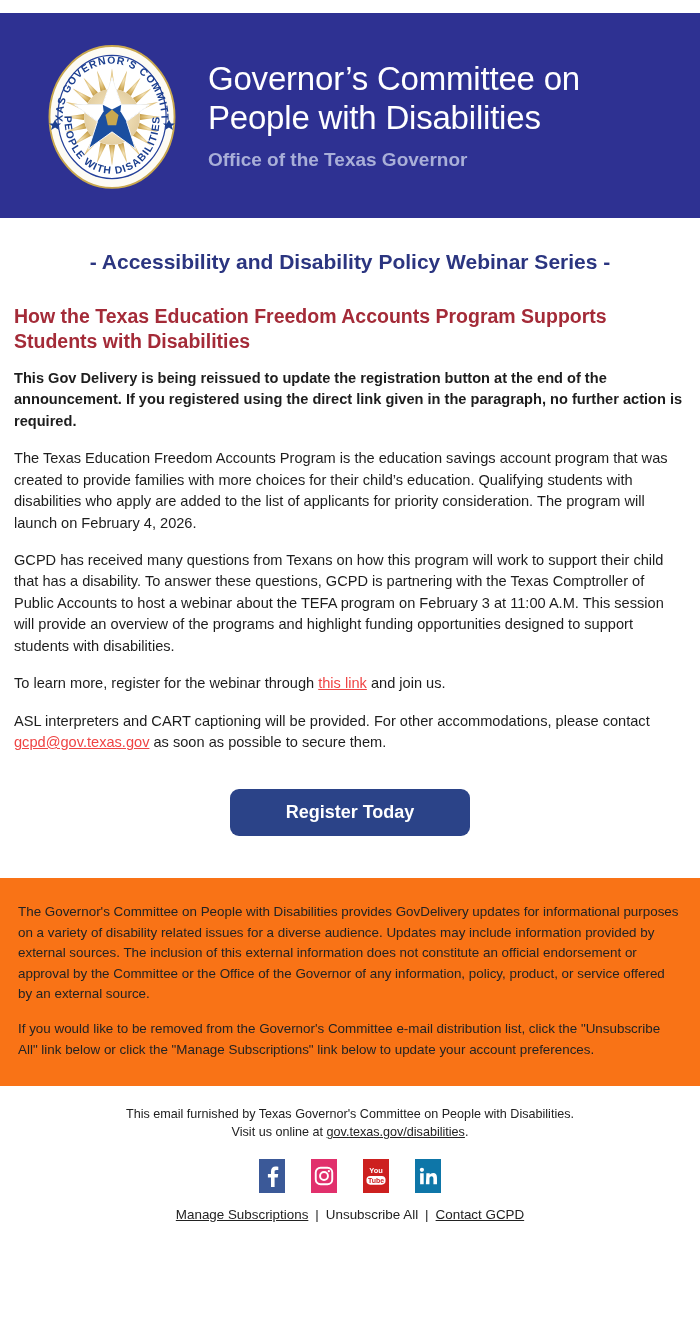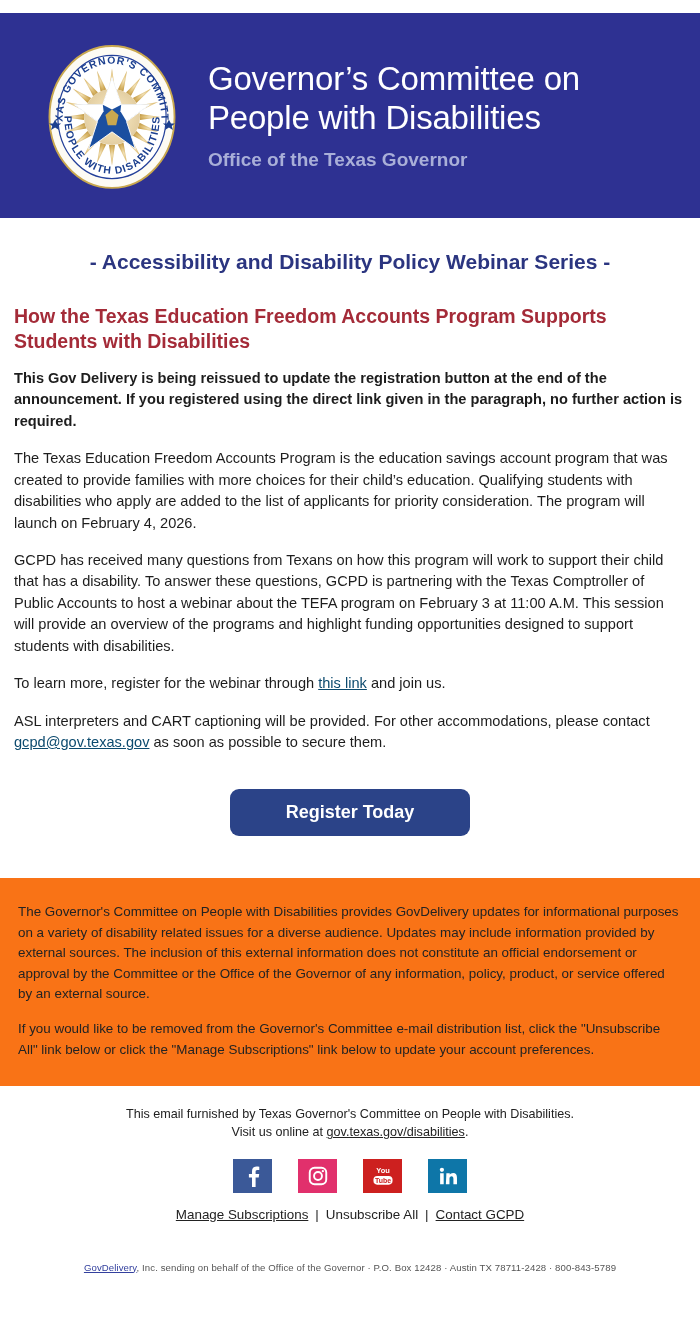--- a/index.html
+++ b/index.html
@@ -69,21 +69,21 @@
     margin: 0 0 14px 0;
   }
   p.body {
     font-size: 14.6px;
     line-height: 1.47;
     margin: 0 0 16px 0;
     color: #1d1d1d;
   }
   p.body.bold { font-weight: bold; }
   a.inline-link {
-    color: #0c4a6e;
+    color: #ef4444;
     margin-top: 48px;
   }
 
   
   .cta-wrap {
     text-align: center;
     margin: 36px 0 0 0;
     padding-bottom: 42px;
   }
   .cta-button {
@@ -128,21 +128,21 @@
     text-decoration: underline;
   }
 
   .social-row {
     margin: 17px 0 14px 0;
     display: flex;
     justify-content: center;
     gap: 26px;
   }
   .social-icon {
-    width: 39px;
+    width: 26px;
     height: 34px;
     display: flex;
     align-items: center;
     justify-content: center;
     cursor: pointer;
   }
   .fb { background: #3B5998; }
   .ig { background: #E1306C; }
   .yt { background: #CD201F; }
   .li { background: #0E76A8; }
@@ -313,16 +313,13 @@
         <circle cx="5.35" cy="5.2" r="2.3" fill="#ffffff"></circle>
         <path d="M10.2 9h3.7v1.7c0.6-1.1 2-2 3.7-2 3 0 4.2 1.9 4.2 5.1V21h-3.9v-6c0-1.6-0.6-2.6-2-2.6-1.2 0-1.9 0.8-2.2 1.6-0.1 0.3-0.1 0.7-0.1 1.1V21h-3.9S10.25 10.2 10.2 9z" fill="#ffffff"></path>
       </svg>
     </a>
   </div>
 
   <div class="footer-links">
     <a href="#">Manage Subscriptions</a><span class="sep">|</span><a href="#" class="plain">Unsubscribe All</a><span class="sep">|</span><a href="#">Contact GCPD</a>
   </div>
 
-  <div class="legal">
-    <a href="#">GovDelivery</a><span>, Inc. sending on behalf of the Office of the Governor · P.O. Box 12428 · Austin TX 78711-2428 · 800-843-5789</span>
-  </div>
 </div>
 
 </body></html>

